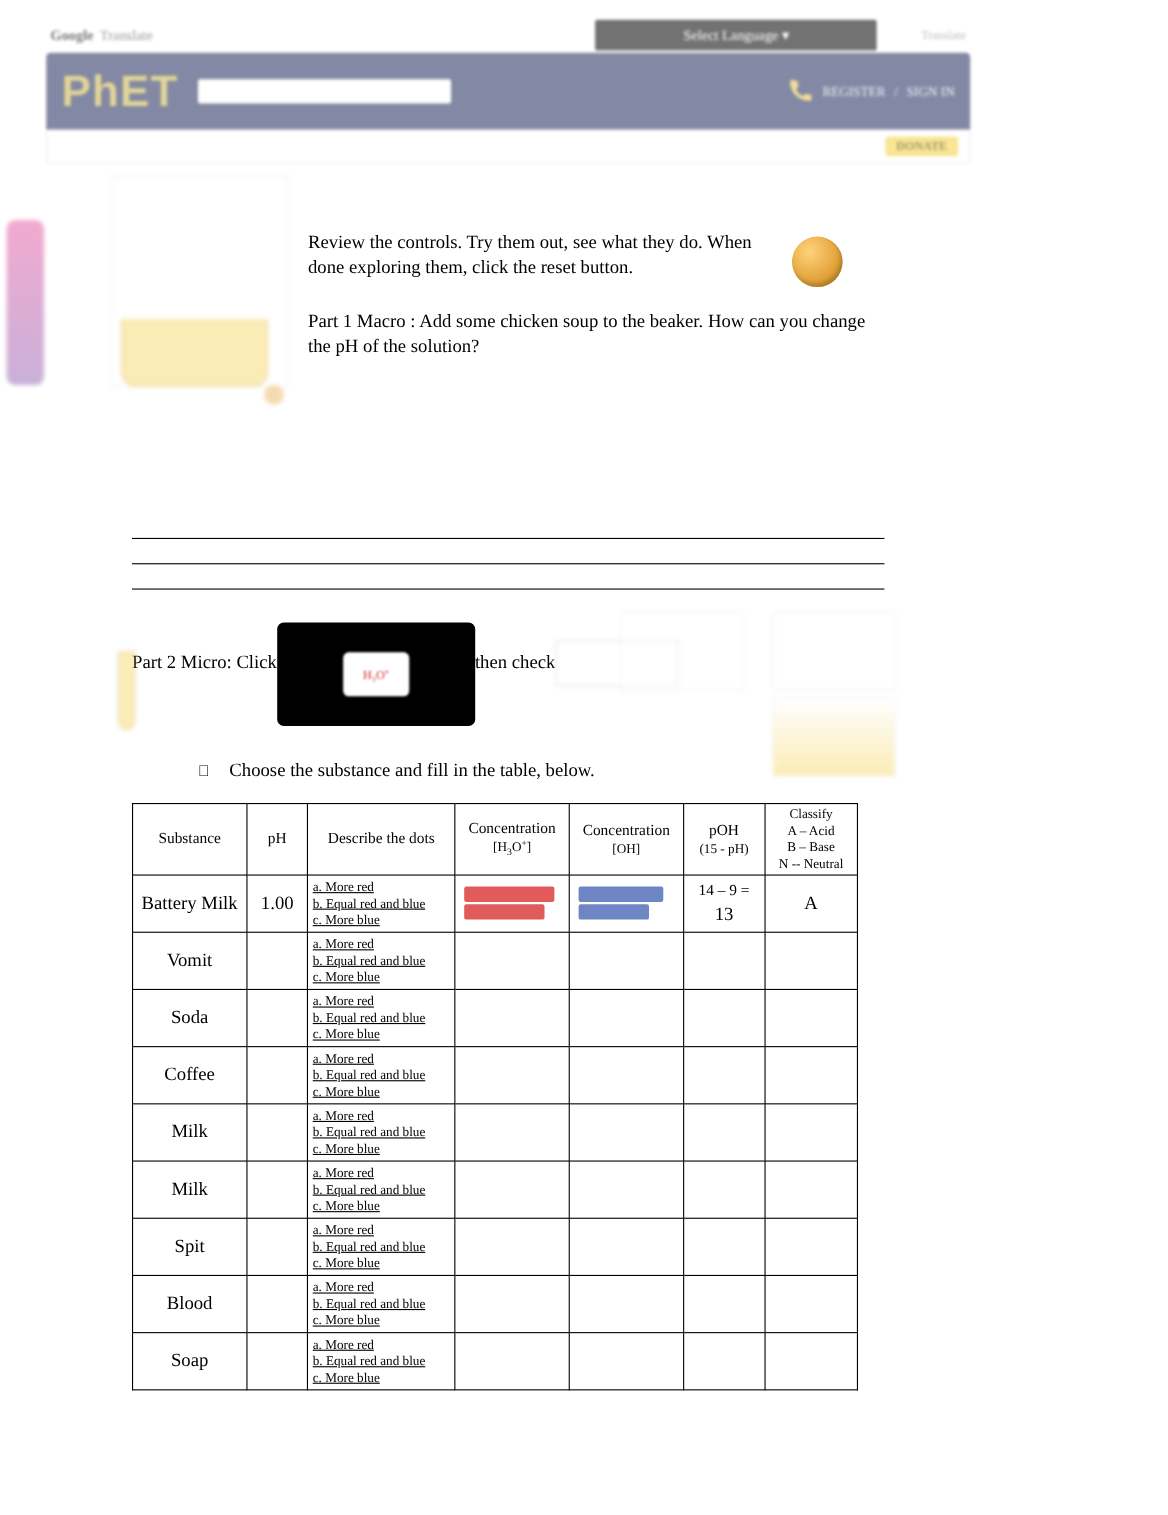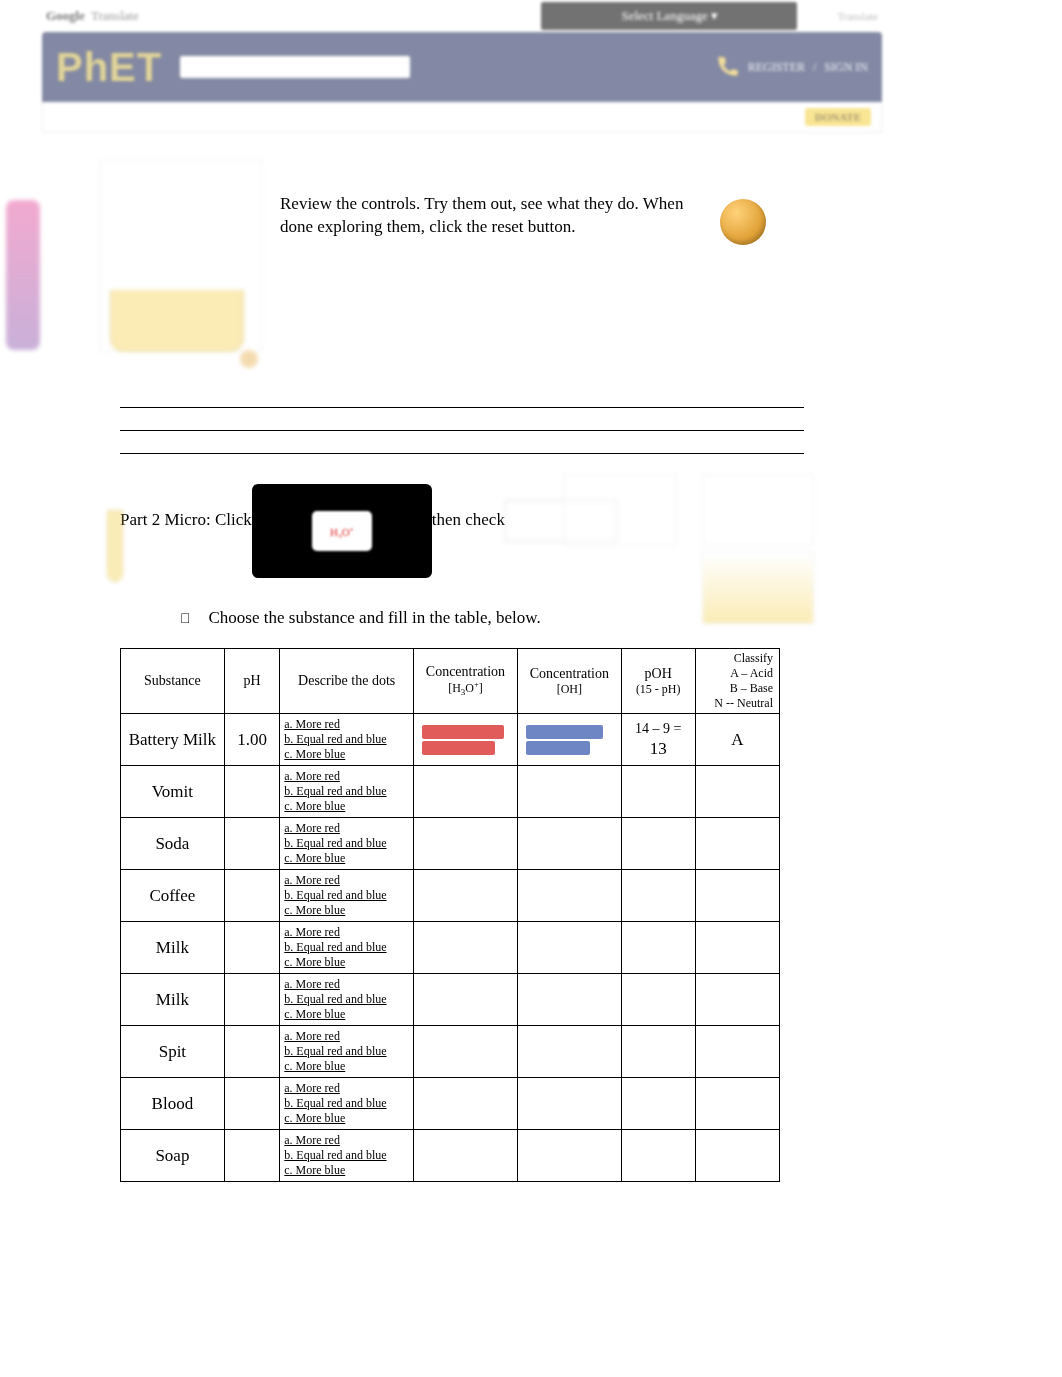--- a/index.html
+++ b/index.html
@@ -7,21 +7,21 @@
     padding: 0;
     font-family: "Times New Roman", Times, serif;
     font-size: 16px;
     color: #000;
     width: 1062px;
     background: #fff;
   }
   .page {
     position: relative;
     width: 924px;
-    padding: 0 0 40px 0;
+    padding: 16px 0 40px 0;
   }
 
   
   .phet-wrap {
     position: relative;
     margin: 0 auto;
     width: 840px;
     filter: blur(1.5px);
     opacity: .55;
     pointer-events: none;
@@ -265,21 +265,21 @@
   }
   .bar-blue {
     height: 14px; background: #6f86c4; border-radius: 2px; margin: 2px 2px;
   }
   .h30-bars  { }
   .h30-bars .bar-red:first-child { width: 90%; }
   .h30-bars .bar-red:last-child  { width: 80%; }
   .oh-bars .bar-blue:first-child { width: 85%; }
   .oh-bars .bar-blue:last-child  { width: 70%; }
 
-  .classify-lines { font-size: 12px; line-height: 1.25; text-align: right; }
+  .classify-lines { font-size: 12px; line-height: 1.25; text-align: center; }
 
   .sup { font-size: .7em; vertical-align: super; }
   .subchar { font-size: .75em; vertical-align: sub; }
 
 </style>
 </head>
 <body>
 
 <div class="page">
 
@@ -315,20 +315,21 @@
     <div class="dot"></div>
   </div>
 
   <div class="body-text">
 
     <div class="intro-row">
       <div class="intro-text">Review the controls. Try them out, see what they do. When done exploring them, click the reset button.</div>
       <div class="reset-btn"></div>
     </div>
 
+    <div class="part1">Part 1 Macro : Add some chicken soup to the beaker. How can you change the pH of the solution?</div>
 
     <div class="blank-lines">
       <div class="line"></div>
       <div class="line"></div>
       <div class="line"></div>
     </div>
 
     <div class="part2-row">
       <div class="dropper-faded">
           <div class="tube"></div>

